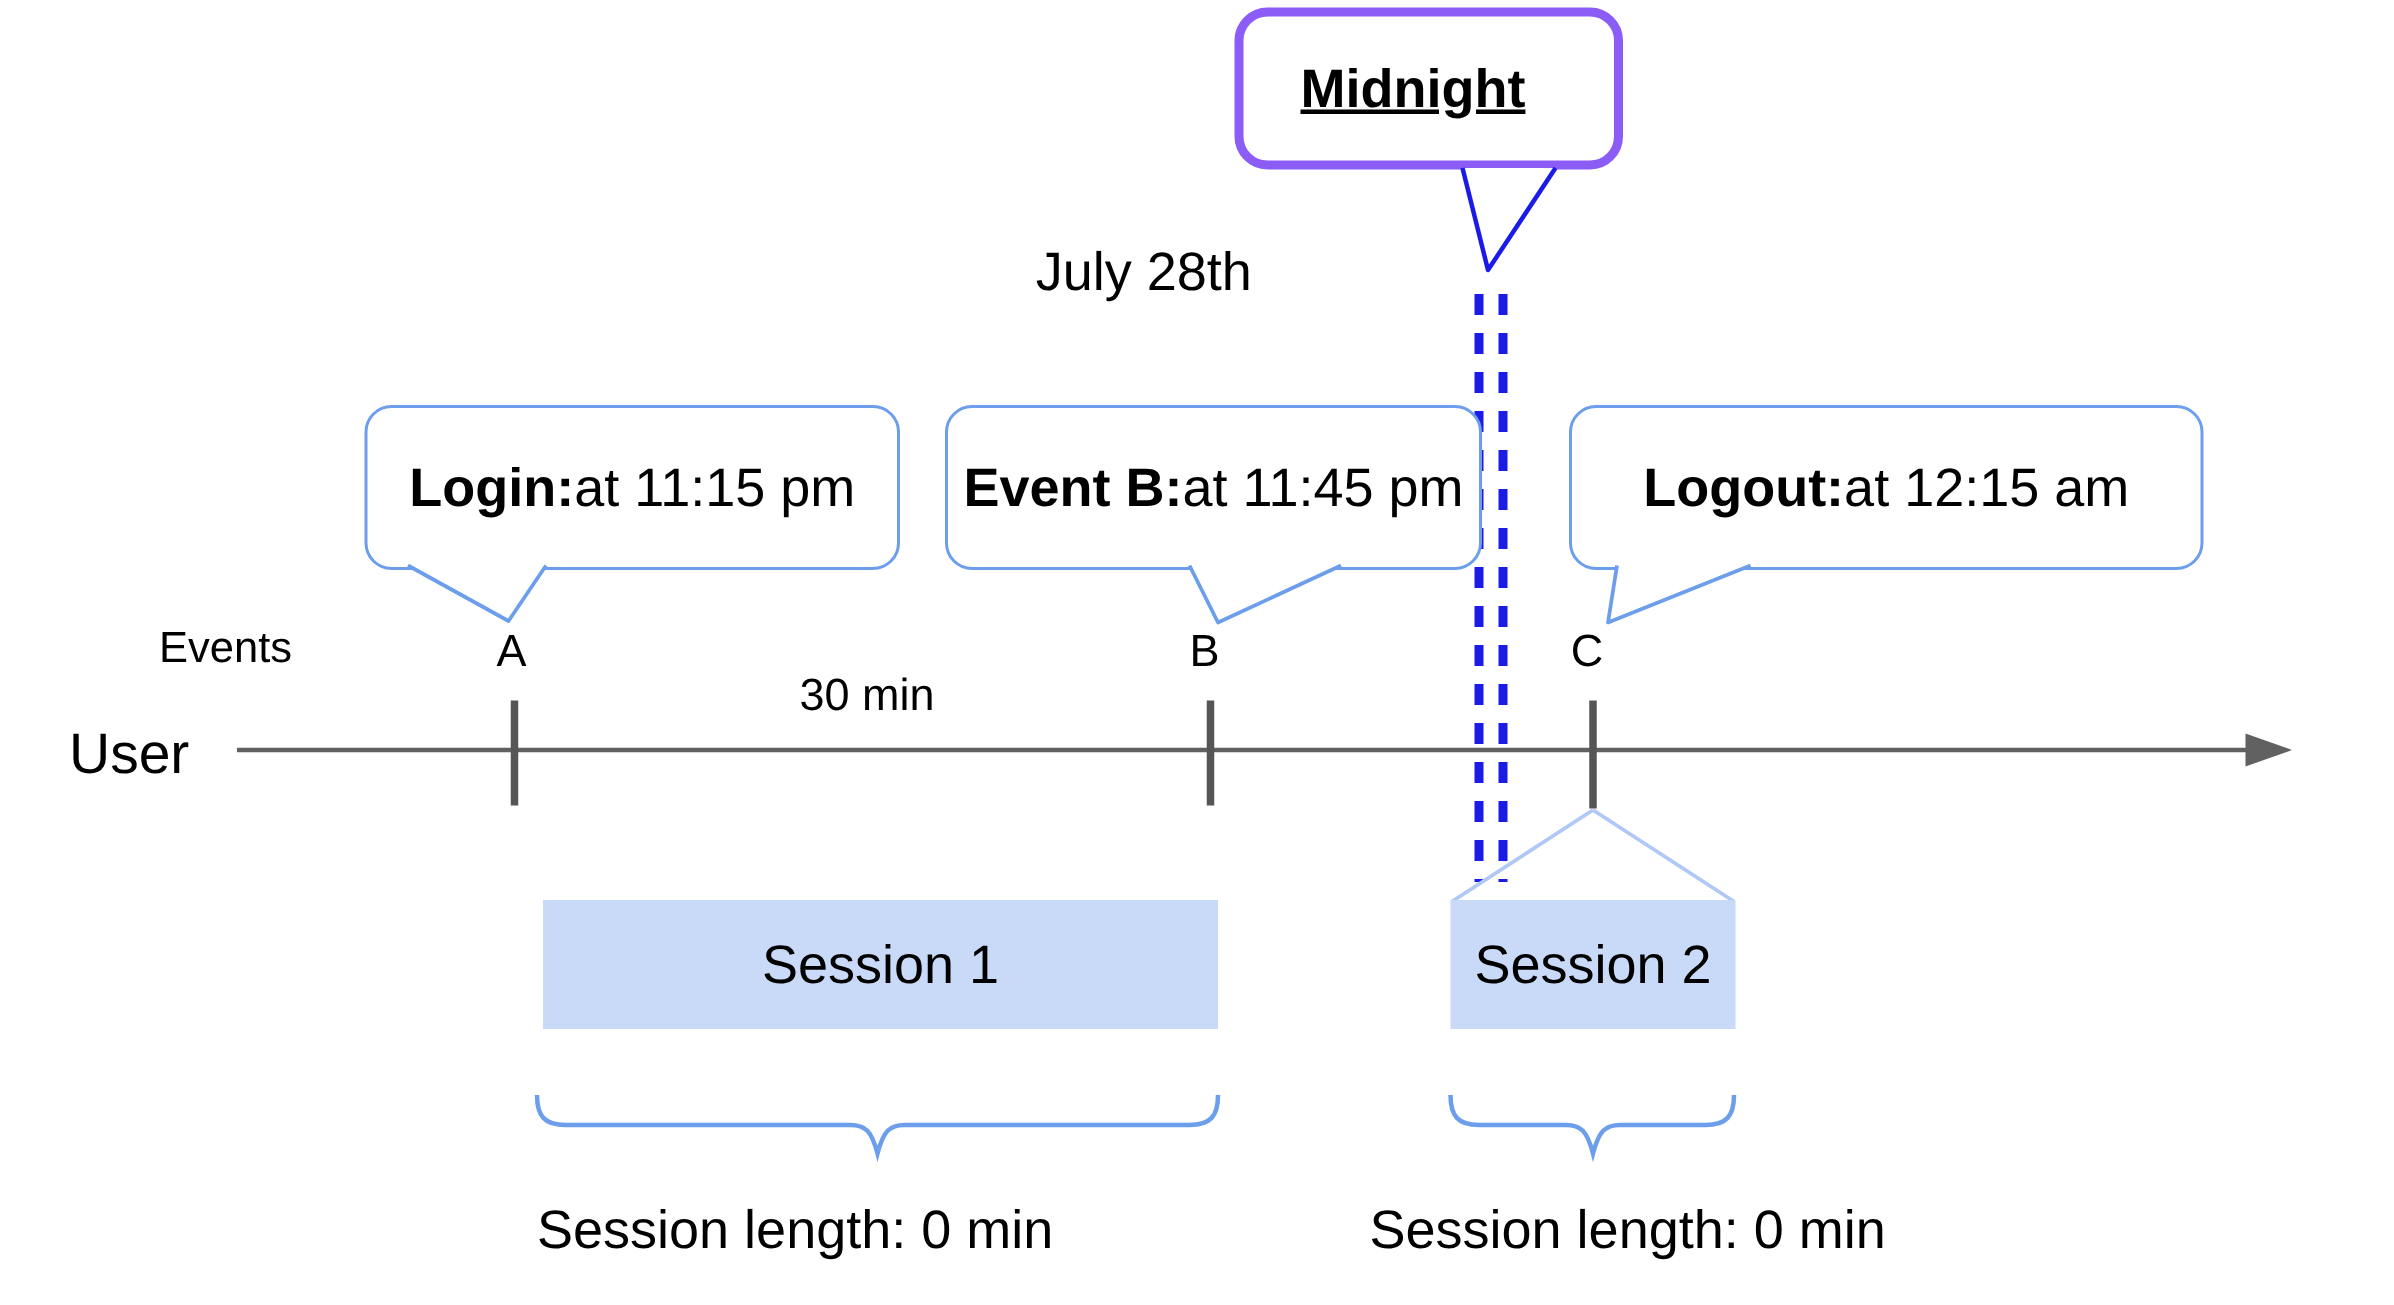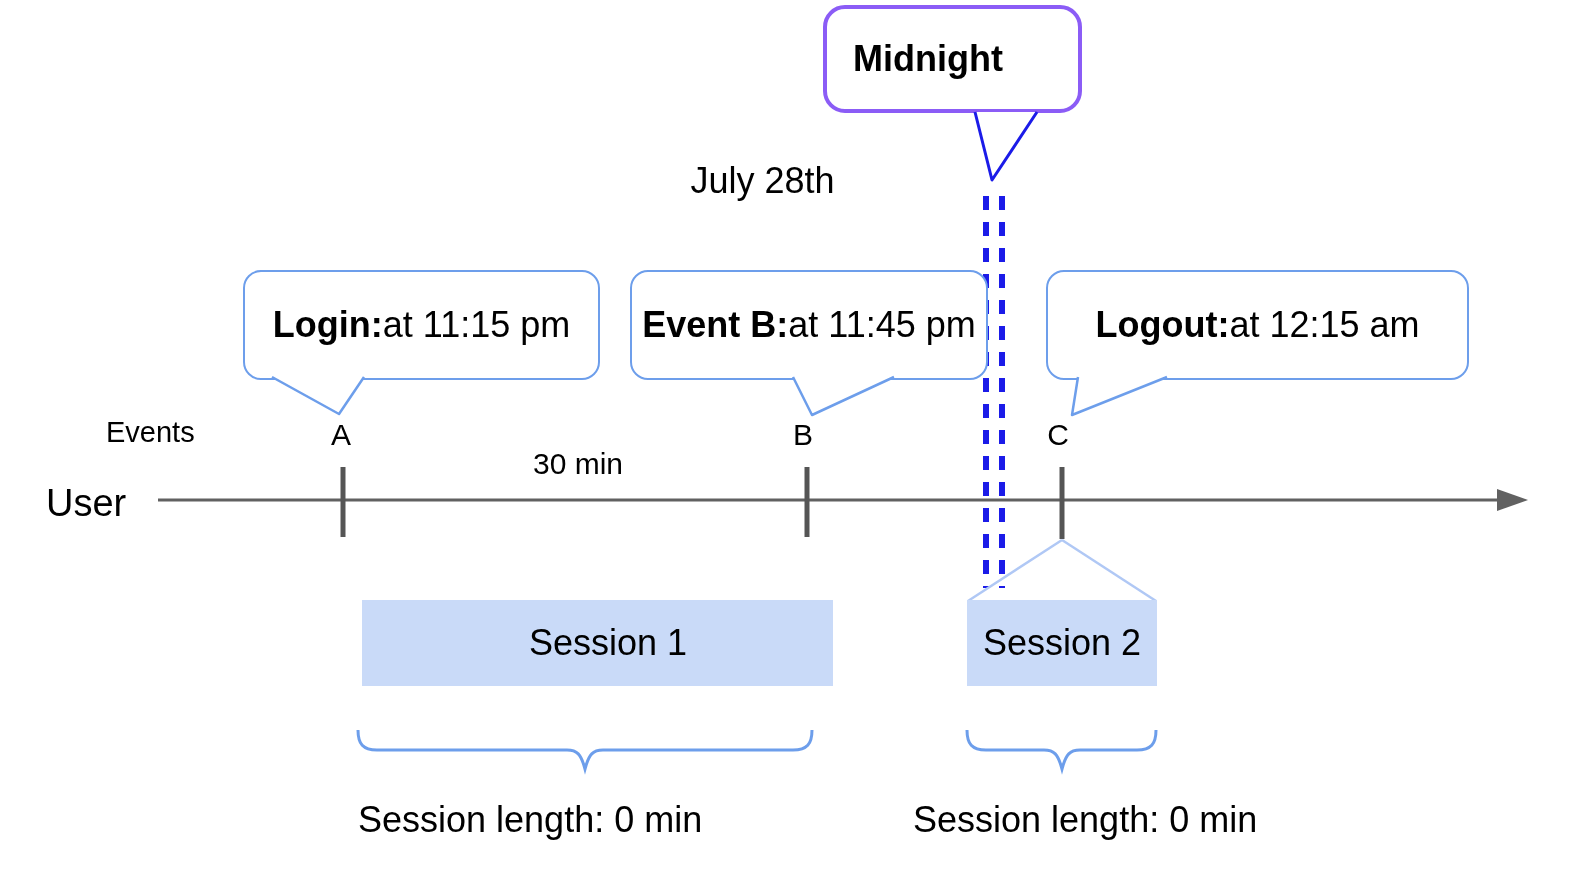--- a/index.html
+++ b/index.html
@@ -11,21 +11,21 @@
   #underlay{z-index:0;}
   #overlay{z-index:2;}
 
   
   .bubble{
     position:absolute;background:#fff;box-sizing:border-box;
     display:flex;align-items:center;justify-content:center;
     white-space:nowrap;font-size:36px;line-height:1;z-index:1;
   }
   .bubble.light{border:2.5px solid #6d9eeb;border-radius:18px;margin-left:28px;}
-  .bubble.dark{border:4px solid #8b5cf6;border-radius:22px;justify-content:flex-start;padding-left:26px;}
+  .bubble.dark{border:6px solid #8b5cf6;border-radius:22px;justify-content:flex-start;padding-left:38px;text-decoration:underline;}
   .bubble .b{font-weight:bold;}
 
   #bubble-midnight{left:823px;top:5px;width:259px;height:108px;}
   #bubble-login{left:215px;top:270px;width:357px;height:110px;}
   #bubble-eventb{left:602px;top:270px;width:358px;height:110px;}
   #bubble-logout{left:1018px;top:270px;width:423px;height:110px;}
 
   
   .lbl{position:absolute;z-index:3;white-space:nowrap;line-height:1.1;}
   #july-left{left:680px;top:161px;width:165px;text-align:center;font-size:36px;}
@@ -37,21 +37,21 @@
   #marker-b{left:781px;}
   #marker-c{left:1036px;}
   #interval-label{left:533px;top:447px;width:110px;text-align:left;font-size:30px;}
 
   
   .session-box{
     position:absolute;background:#c9daf8;z-index:1;
     display:flex;align-items:center;justify-content:center;
     font-size:36px;white-space:nowrap;
   }
-  #session-1{left:362px;top:600px;width:450px;height:86px;padding-left:21px;}
+  #session-1{left:362px;top:600px;width:450px;height:86px;}
   #session-2{left:967px;top:600px;width:190px;height:86px;}
 
   .session-length{position:absolute;z-index:3;font-size:36px;white-space:nowrap;}
   #session-length-1{left:358px;top:799px;}
   #session-length-2{left:913px;top:799px;}
 </style>
 </head>
 <body>
 
 <div class="stage">

